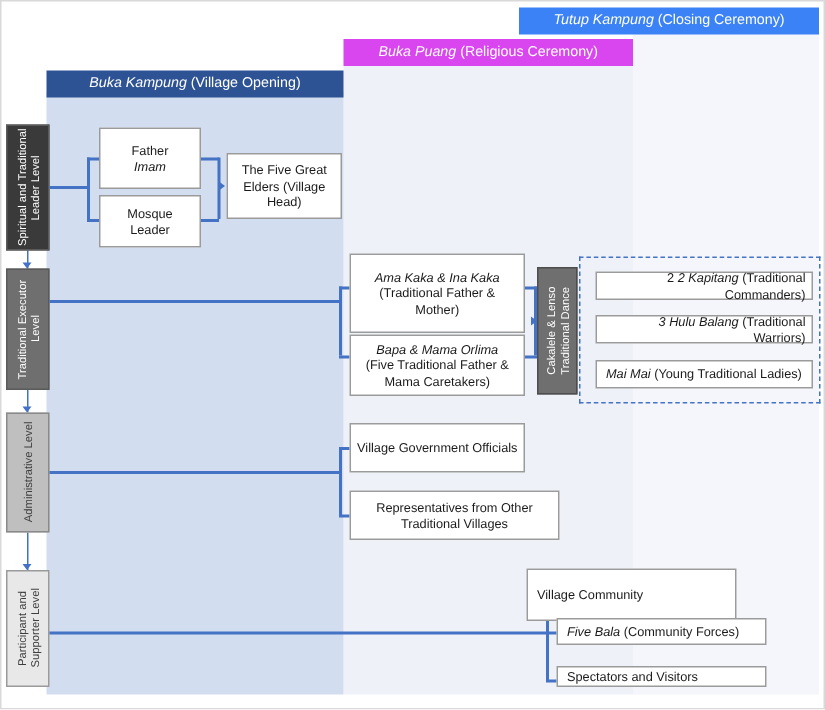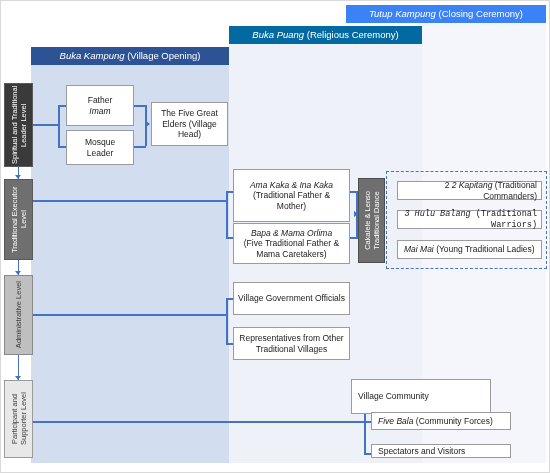--- a/index.html
+++ b/index.html
@@ -25,21 +25,21 @@
     color:#ffffff;
     padding:0 6px;
     box-sizing:border-box;
   }
   .band-header .it{font-style:italic;}
 
   #band1-fill{left:30px;top:60px;width:198px;height:402px;background:#d3ddf0;}
   #band1-header{left:30px;top:46px;width:198px;height:18px;background:#2e5395;}
 
   #band2-fill{left:228px;top:43px;width:193px;height:419px;background:#eef1f8;}
-  #band2-header{left:228px;top:25px;width:193px;height:18px;background:#0369a1;}
+  #band2-header{left:228px;top:25px;width:193px;height:18px;background:#d946ef;}
 
   #band3-fill{left:421px;top:21px;width:124px;height:441px;background:#f4f6fb;}
   #band3-header{left:345px;top:4px;width:200px;height:18px;background:#3b82f6;}
 
   
   .level{
     position:absolute;
     box-sizing:border-box;
     display:flex;align-items:center;justify-content:center;
     border:1px solid #5a5a5a;
@@ -86,41 +86,41 @@
 
   
   #n-father{left:65px;top:84px;width:68px;height:41px;}
   #n-mosque{left:65px;top:129px;width:68px;height:35px;}
   #n-elders{left:150px;top:101px;width:77px;height:44px;}
 
   
   #n-amakaka{left:232px;top:168px;width:117px;height:53px;}
   #n-bapa{left:232px;top:222px;width:117px;height:41px;}
   #n-kapitang{left:396px;top:180px;width:145px;height:19px;}
-  #n-hulu{left:396px;top:209px;width:145px;height:19px;font-family:Liberation Mono, monospace;}
+  #n-hulu{left:396px;top:209px;width:145px;height:19px;}
   #n-maimai{left:396px;top:239px;width:145px;height:19px;}
 
   
   #n-dance{
     position:absolute;left:357px;top:177px;width:27px;height:85px;
     box-sizing:border-box;background:#6f6f6f;border:1px solid #4d4d4d;
     display:flex;align-items:center;justify-content:center;
     color:#ffffff;font-size:7.5px;line-height:1.2;text-align:center;
   }
   #n-dance .rot{writing-mode:vertical-rl;transform:rotate(180deg);}
 
   
   #dash-group{
     position:absolute;left:385px;top:170px;width:161px;height:98px;
     border:1px dashed #4472c4;box-sizing:border-box;
   }
 
   
   #n-gov{left:232px;top:281px;width:117px;height:33px;}
-  #n-reps{left:232px;top:326px;width:117px;height:33px;}
+  #n-reps{left:232px;top:326px;width:140px;height:33px;}
 
   
   #n-community{left:350px;top:378px;width:140px;height:35px;}
   #n-bala{left:370px;top:411px;width:140px;height:18px;}
   #n-spect{left:370px;top:443px;width:140px;height:14px;}
 
   
   .h-line{position:absolute;height:1px;background:#4472c4;}
   .v-line{position:absolute;width:1px;background:#4472c4;}
   .h-line.thick{height:2px;}

